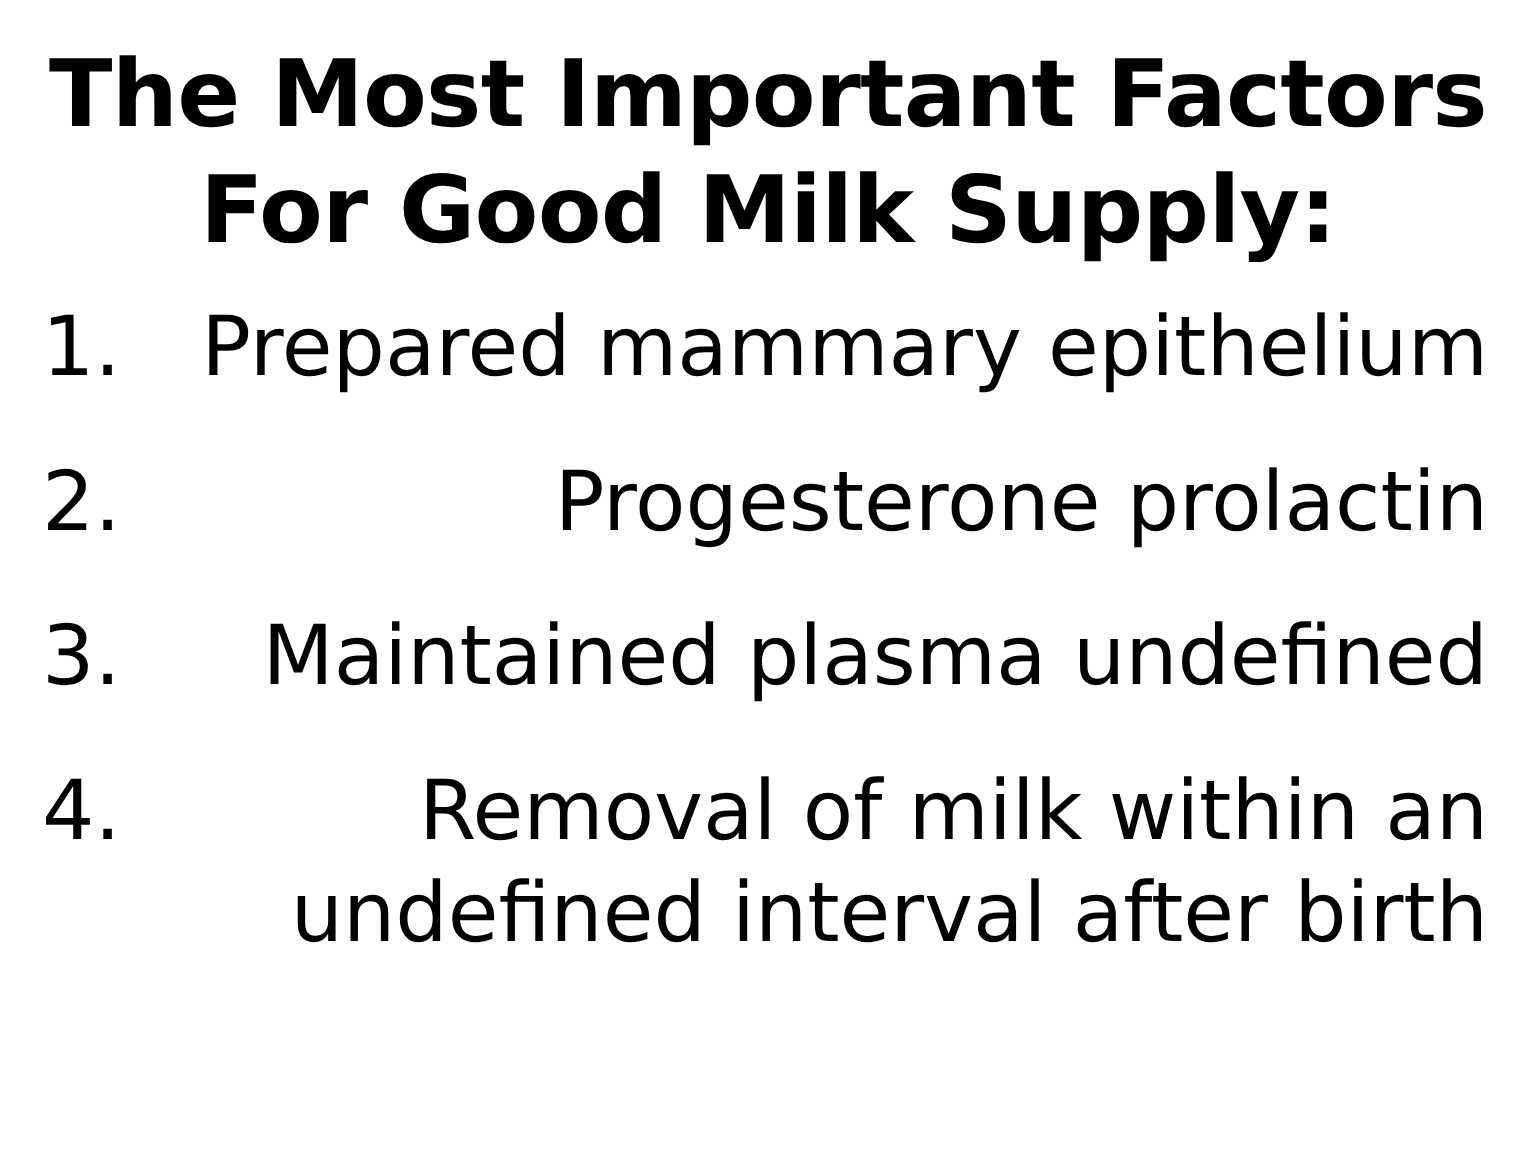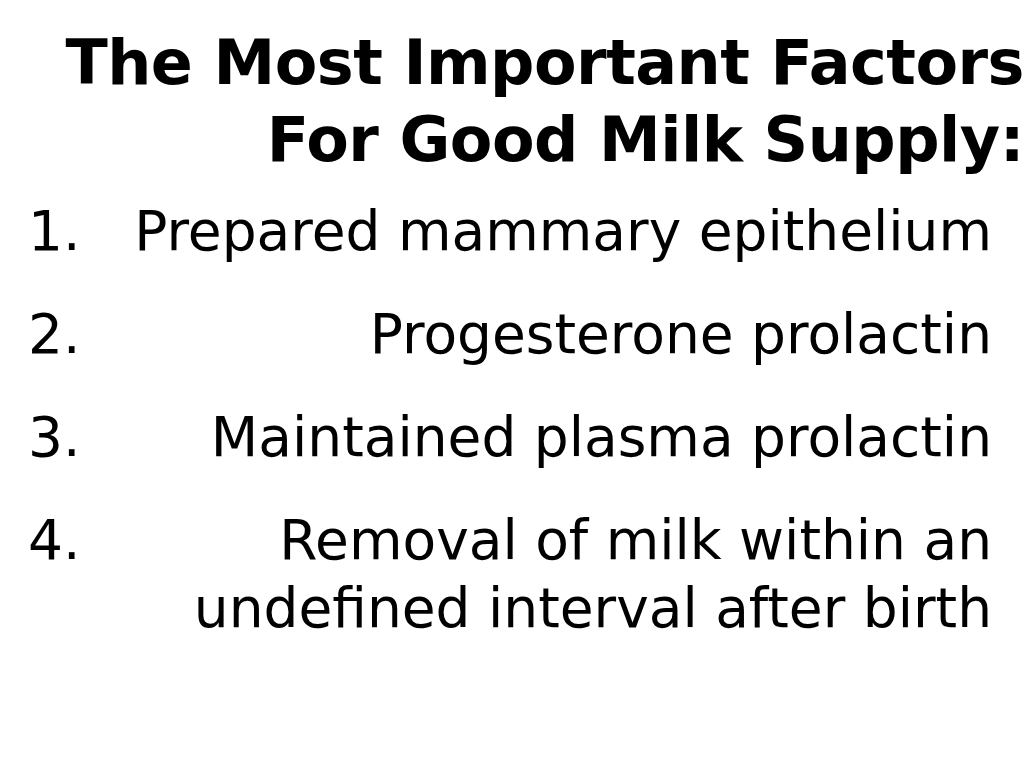--- a/index.html
+++ b/index.html
@@ -23,21 +23,21 @@
     background: #ffffff;
     box-sizing: border-box;
   }
 
   
   .slide-title {
     position: absolute;
     left: 0;
     top: 24px;
     width: 1024px;
-    text-align: right;
+    text-align: center;
     font-family: "DejaVu Sans", "Liberation Sans", sans-serif;
     font-weight: bold;
     font-size: 62px;
     line-height: 77px;
     letter-spacing: -0.5px;
     color: #000000;
     white-space: pre-line;
   }
 
   
@@ -92,21 +92,21 @@
       <span class="item-text">Prepared mammary epithelium</span>
     </div>
 
     <div class="list-item">
       <span class="item-number">2.</span>
       <span class="item-text">Progesterone prolactin</span>
     </div>
 
     <div class="list-item">
       <span class="item-number">3.</span>
-      <span class="item-text">Maintained plasma prolactin</span>
+      <span class="item-text">Maintained plasma undefined</span>
     </div>
 
     <div class="list-item">
       <span class="item-number">4.</span>
       <span class="item-text">Removal of milk within an undefined interval after birth</span>
     </div>
 
   </div>
 </div>
 

